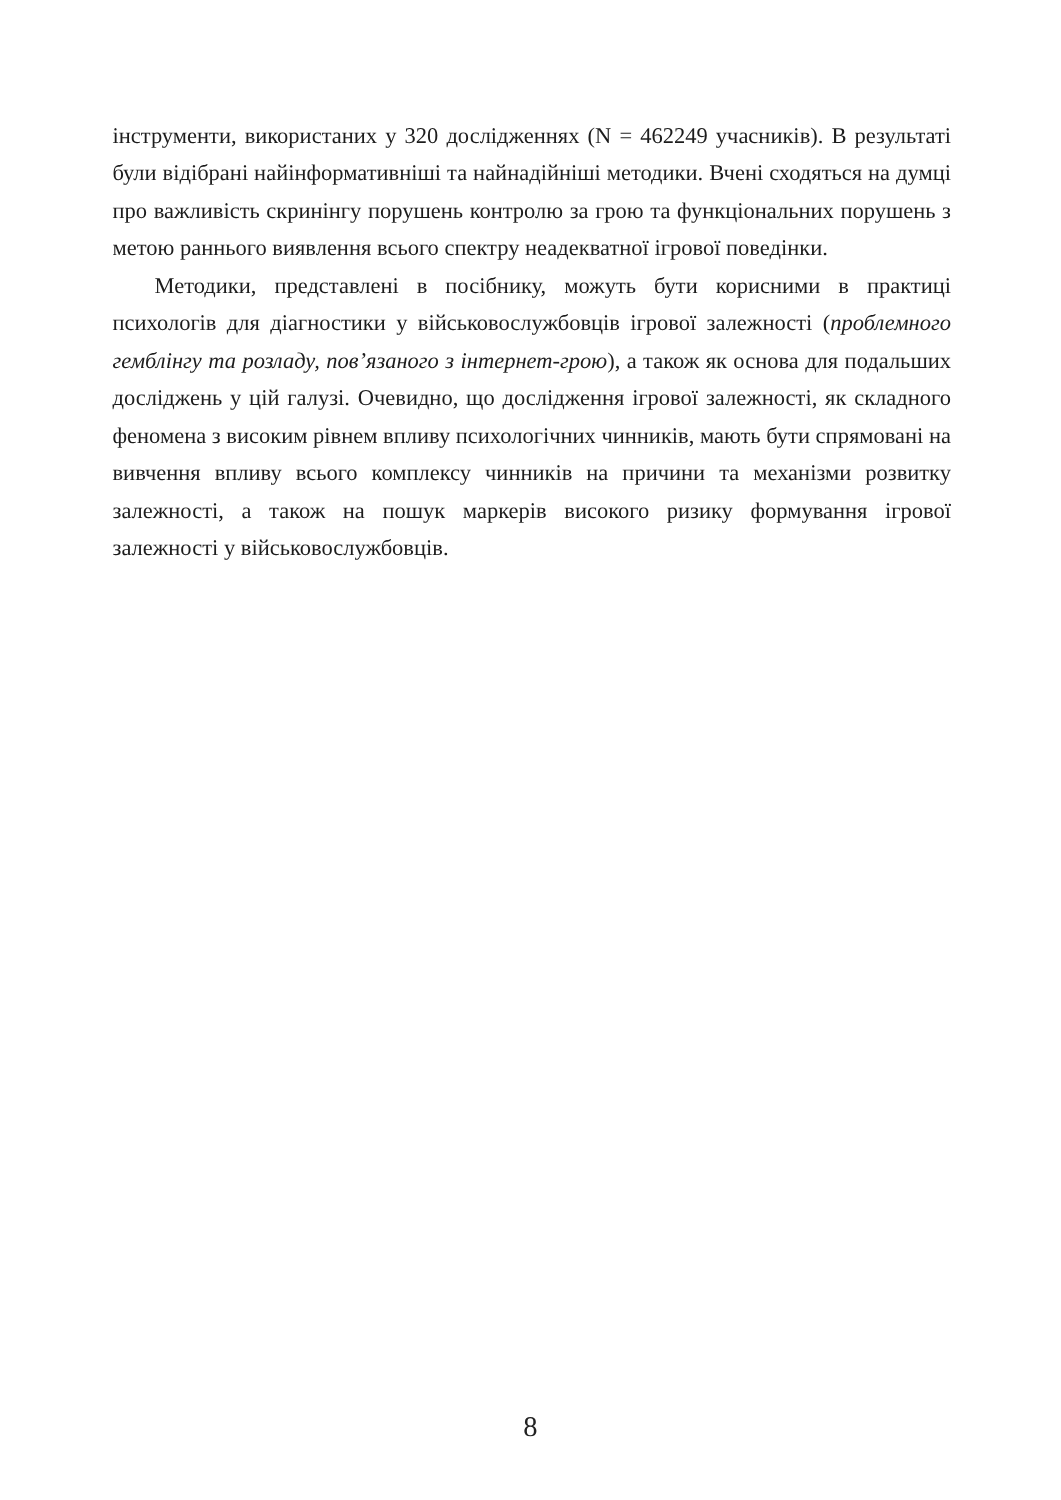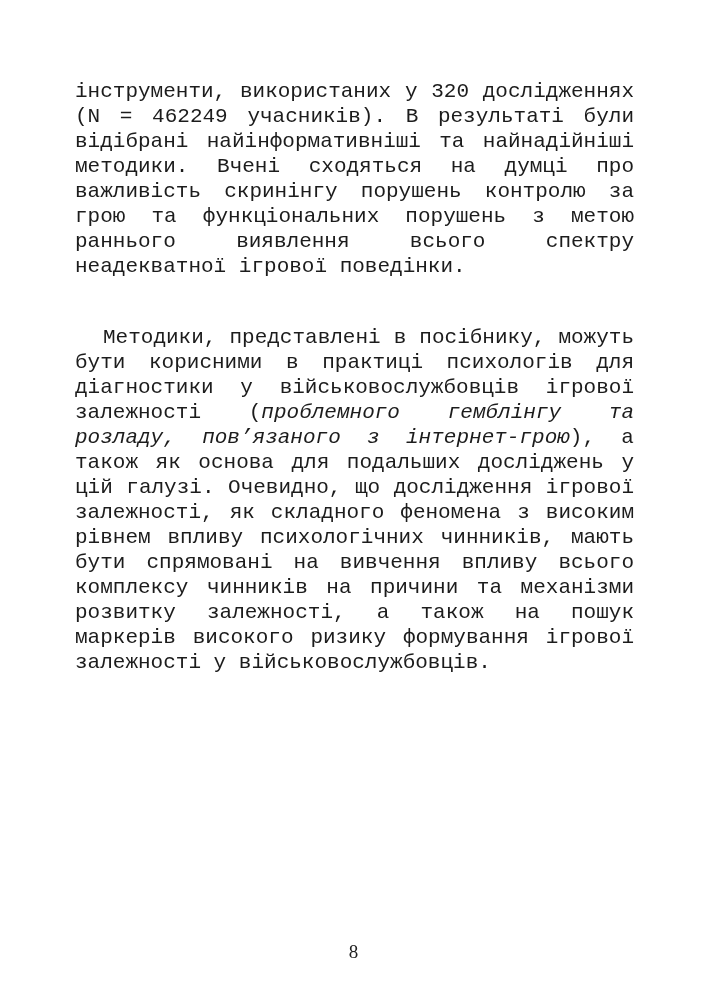--- a/index.html
+++ b/index.html
@@ -14,33 +14,31 @@
     background: #ffffff;
     overflow: hidden;
     font-family: "Liberation Serif", "DejaVu Serif", serif;
     color: #1c1c1c;
   }
   .text-block {
     position: absolute;
     left: 75px;
     top: 79px;
     width: 559px;
-    font-size: 21px;
+    font-size: 15px;
     line-height: 25px;
     text-align: justify;
     text-justify: inter-word;
-    font-family: Liberation Mono, monospace;
   }
   .para {
     margin: 0;
     padding: 0;
   }
   .para.indented {
     text-indent: 28px;
-    margin-top: 46px;
   }
   .italic-segment {
     font-style: italic;
   }
   .page-number {
     position: absolute;
     left: 0;
     top: 941px;
     width: 707px;
     text-align: center;

